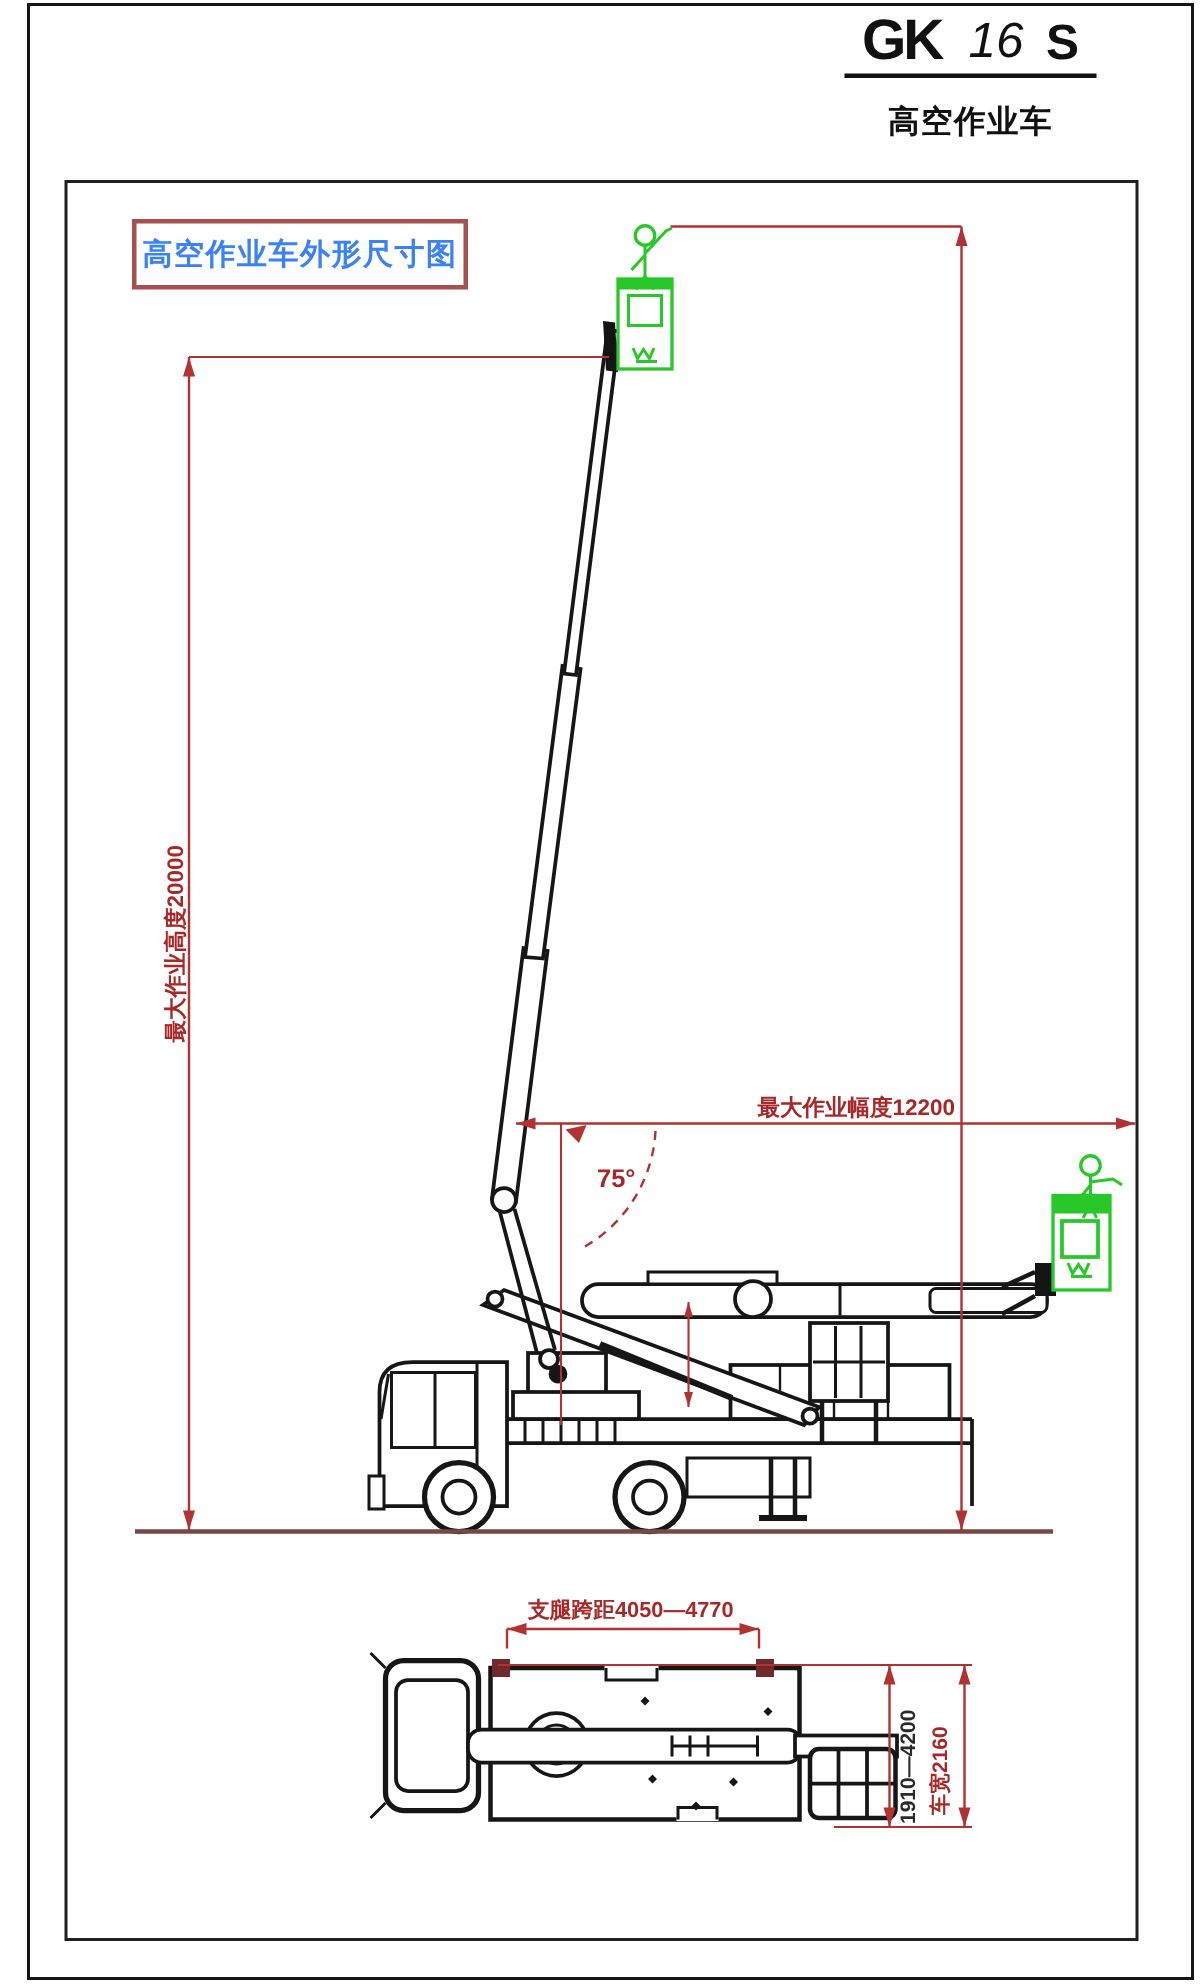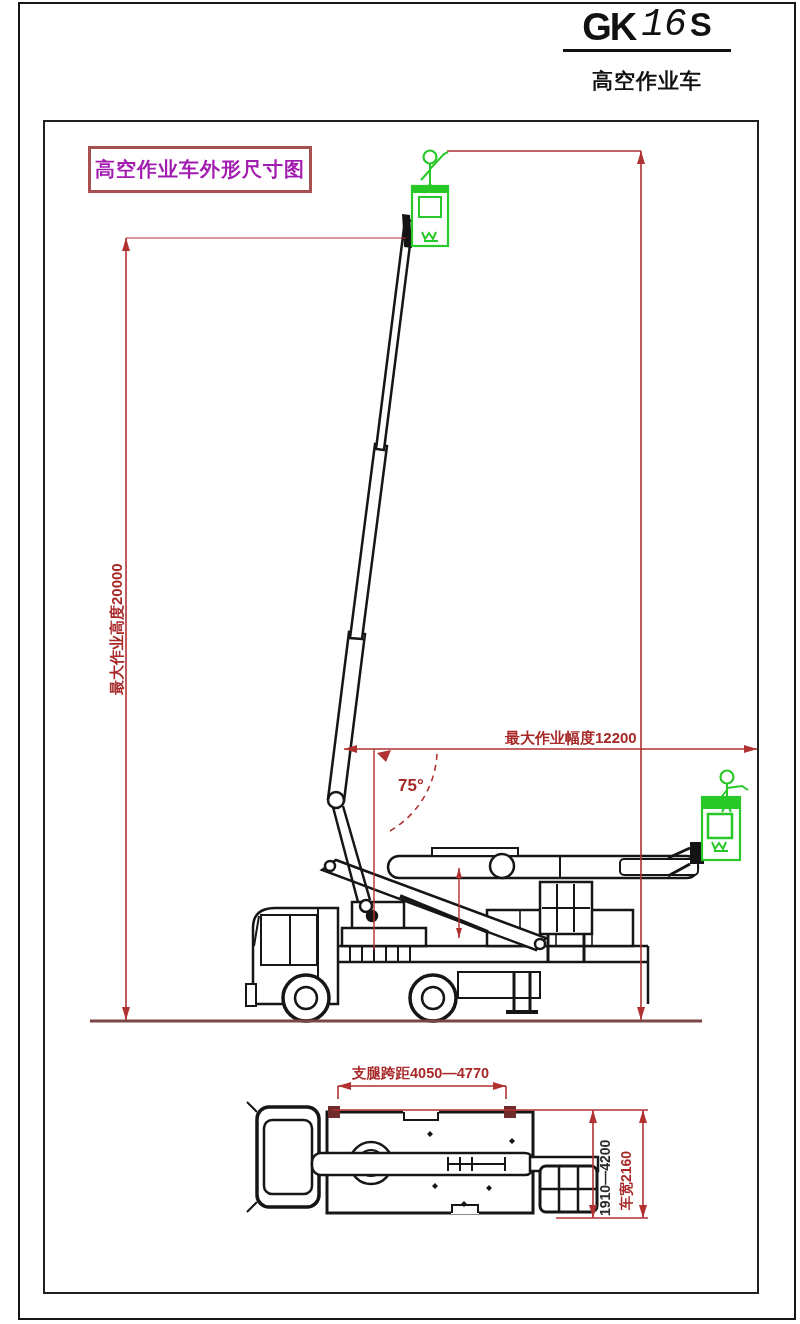--- a/index.html
+++ b/index.html
@@ -2,30 +2,30 @@
 <html><head>
 <meta charset="utf-8">
 <style>
   html,body{margin:0;padding:0;background:#ffffff;}
   #page{position:relative;width:800px;height:1324px;background:#ffffff;overflow:hidden;
         font-family:"Liberation Sans",sans-serif;}
   .abs{position:absolute;box-sizing:border-box;}
   #outer-border{left:18px;top:2px;width:778px;height:1318px;border:2px solid #161616;}
   #inner-frame{left:43px;top:120px;width:716px;height:1174px;border:2px solid #202020;}
   #title-block{left:563px;top:8px;width:168px;text-align:center;color:#111;}
-  #model-row{display:flex;align-items:flex-start;justify-content:center;line-height:1;}
+  #model-row{display:flex;align-items:center;justify-content:center;line-height:1;gap:12px;}
   .brand{font-weight:900;font-size:38px;letter-spacing:-2px;font-family:"Liberation Sans",sans-serif;}
-  .model-num{font-style:italic;font-weight:400;font-size:38px;margin:0 3px 0 6px;
-             font-family:Liberation Mono, monospace;line-height:0.88;}
+  .model-num{font-style:italic;font-weight:400;font-size:33px;margin:0 3px 0 6px;
+             font-family:Liberation Sans, sans-serif;line-height:0.88;}
   .series{font-weight:900;font-size:33px;}
   #title-underline{height:3px;background:#111;margin-top:3px;}
   #title-subtitle{font-size:21px;font-weight:800;letter-spacing:1px;margin-top:15px;}
   #label-box{left:88px;top:146px;width:224px;height:47px;border:3px solid #a84f4f;
              display:flex;align-items:center;justify-content:center;
-             font-size:20px;font-weight:bold;color:#a21caf;letter-spacing:1px;}
+             font-size:20px;font-weight:bold;color:#3b82f6;letter-spacing:1px;}
   svg{position:absolute;left:0;top:0;}
   svg text{font-family:"Liberation Sans",sans-serif;font-weight:bold;}
 </style>
 </head>
 <body>
 
 <div id="page">
 
   <div class="abs" id="outer-border"></div>
   <div class="abs" id="inner-frame"></div>

